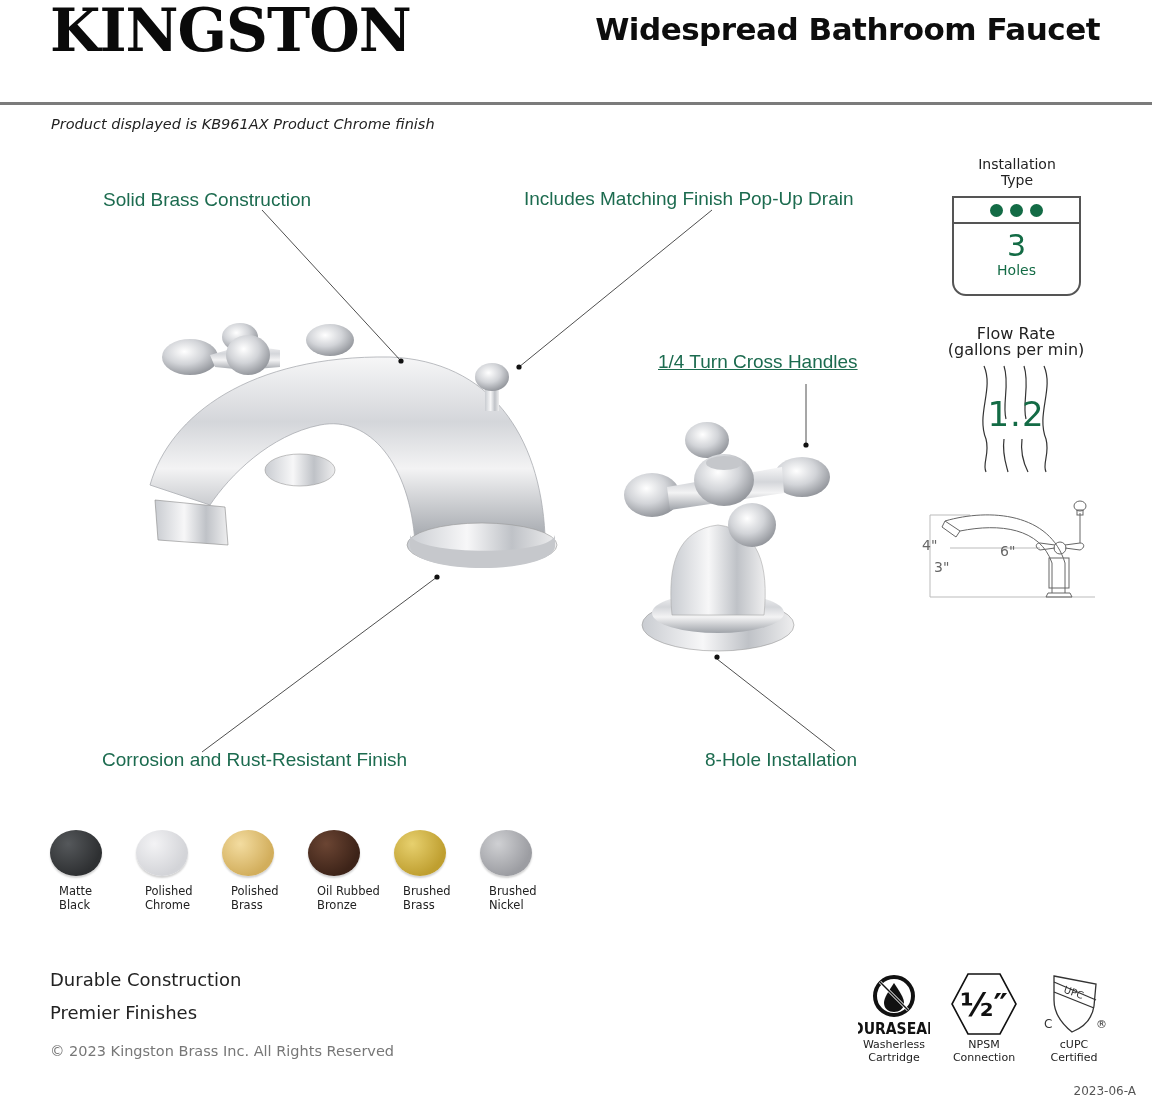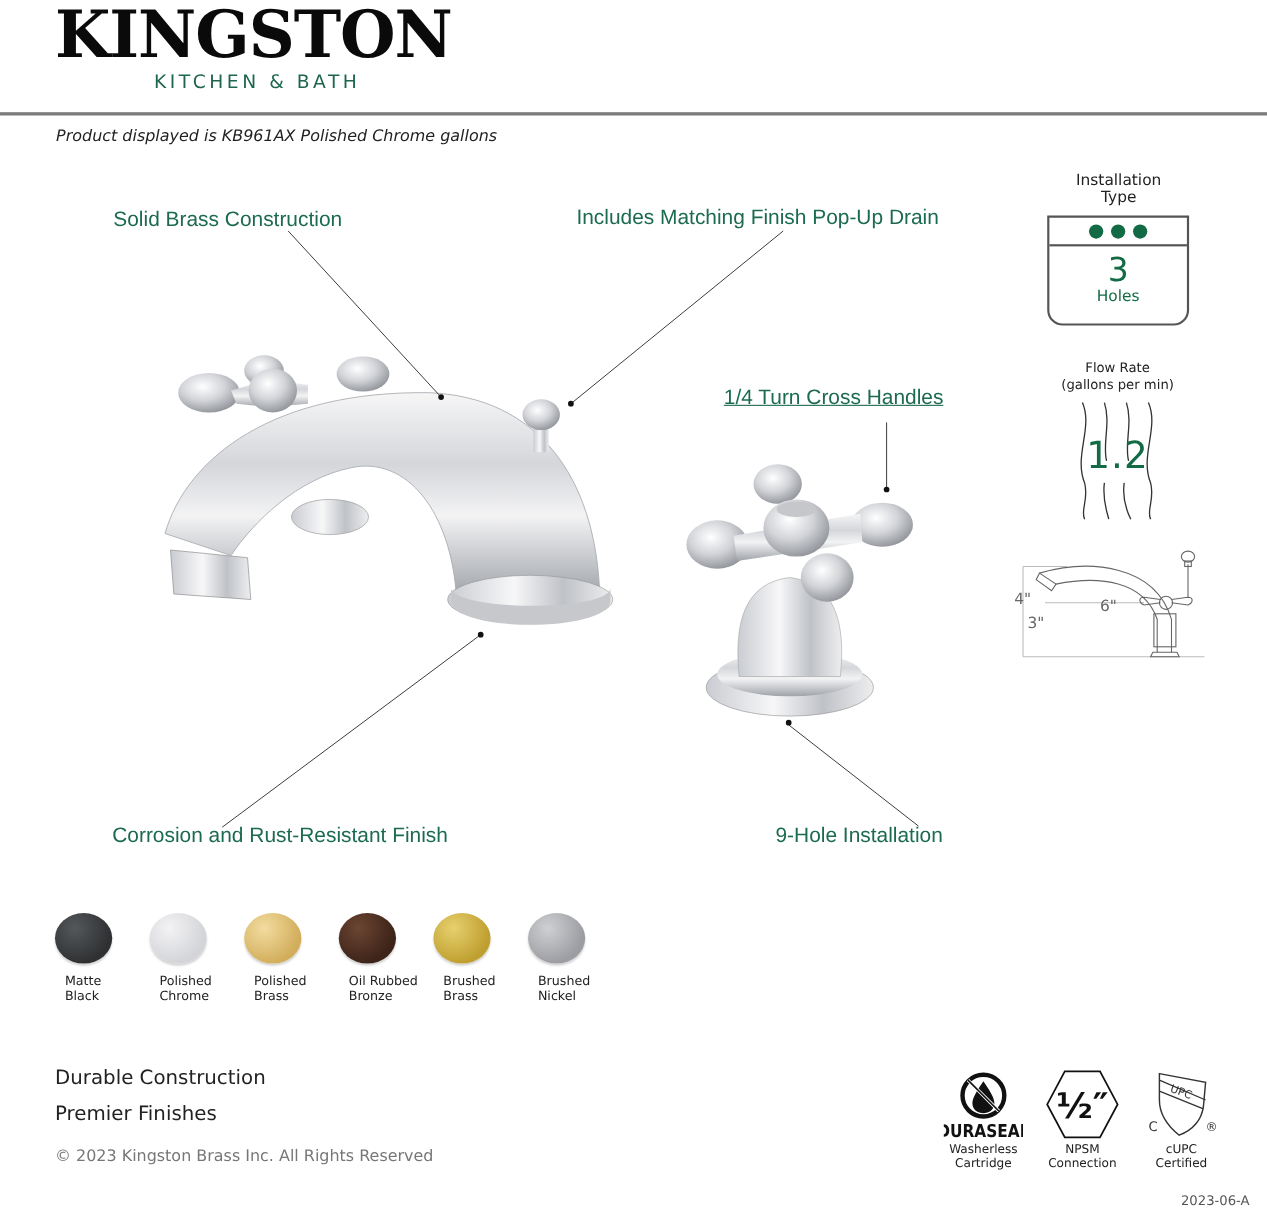--- a/index.html
+++ b/index.html
@@ -25,21 +25,21 @@
   
   .install { left: 952px; top: 156px; width: 130px; text-align: center; }
   .install-label { font-size: 14px; line-height: 16px; color: #222; }
   .install-box { margin-top: 8px; width: 129px; height: 100px; border: 2px solid #555; border-top-width: 2px; border-radius: 0 0 14px 14px; position: relative; }
   .install-dots { height: 26px; border-bottom: 2px solid #555; display: flex; justify-content: center; align-items: center; gap: 7px; }
   .dot { width: 13px; height: 13px; border-radius: 50%; background: #136b45; }
   .install-num { font-size: 30px; color: #136b45; line-height: 32px; margin-top: 6px; }
   .install-unit { font-size: 14px; color: #136b45; line-height: 16px; }
 
   .flow { left: 946px; top: 326px; width: 140px; text-align: center; }
-  .flow-label { font-size: 12px; line-height: 16px; color: #222; }
+  .flow-label { font-size: 16px; line-height: 16px; color: #222; }
   .flow-graphic { position: relative; margin: 6px auto 0; width: 80px; height: 110px; }
   .flow-value { position: absolute; left: 0; right: 0; top: 30px; font-size: 34px; color: #136b45; text-align: center; letter-spacing: 1px; }
 
   .dims { left: 920px; top: 493px; width: 190px; height: 110px; }
   .dim-text { position: absolute; font-size: 14px; color: #666; }
 
   
   .swatches { left: 48px; top: 830px; display: flex; }
   .swatch { width: 86px; display: flex; flex-direction: column; align-items: flex-start; }
   .swatch-chip { width: 52px; height: 46px; border-radius: 50%; margin-left: 2px; box-shadow: 0 2px 2px rgba(0,0,0,0.18); }
@@ -57,26 +57,26 @@
   .revision { right: 16px; top: 1084px; font-size: 12px; color: #555; }
 
   
   .product { }
 </style>
 </head>
 <body>
 
 <div class="abs brand">
   <div class="brand-name">KINGSTON</div>
-  <div class="brand-sub">KITCHEN &amp; BATH</div>
 </div>
 <div class="abs title">
+  <div>Widespread Bathroom Faucet</div>
 </div>
 <div class="abs header-rule"></div>
-<div class="abs product-note">Product displayed is KB961AX Polished Chrome gallons</div>
+<div class="abs product-note">Product displayed is KB961AX Product Chrome finish</div>
 
 <svg class="abs product" style="left:130px;top:295px;width:440px;height:300px;" viewBox="0 0 440 300">
   <defs>
     <linearGradient id="chrome" x1="0" y1="0" x2="0" y2="1">
       <stop offset="0" stop-color="#f6f6f7"></stop>
       <stop offset="0.35" stop-color="#d4d6da"></stop>
       <stop offset="0.6" stop-color="#f3f3f4"></stop>
       <stop offset="1" stop-color="#9fa3a9"></stop>
     </linearGradient>
     <linearGradient id="chromeH" x1="0" y1="0" x2="1" y2="0">
@@ -141,21 +141,21 @@
     <circle cx="806" cy="445" r="2.6"></circle>
     <circle cx="437" cy="577" r="2.6"></circle>
     <circle cx="717" cy="657" r="2.6"></circle>
   </g>
 </svg>
 
 <div class="abs callout" style="left:103px;top:189px;">Solid Brass Construction</div>
 <div class="abs callout" style="left:524px;top:188px;">Includes Matching Finish Pop-Up Drain</div>
 <div class="abs callout" style="left:658px;top:351px;text-decoration:underline;">1/4 Turn Cross Handles</div>
 <div class="abs callout" style="left:102px;top:749px;">Corrosion and Rust-Resistant Finish</div>
-<div class="abs callout" style="left:705px;top:749px;">9-Hole Installation</div>
+<div class="abs callout" style="left:705px;top:749px;">8-Hole Installation</div>
 
 <div class="abs install">
   <div class="install-label">
     <div>Installation</div>
     <div>Type</div>
   </div>
   <div class="install-box">
     <div class="install-dots">
       <span class="dot"></span>
       <span class="dot"></span>

